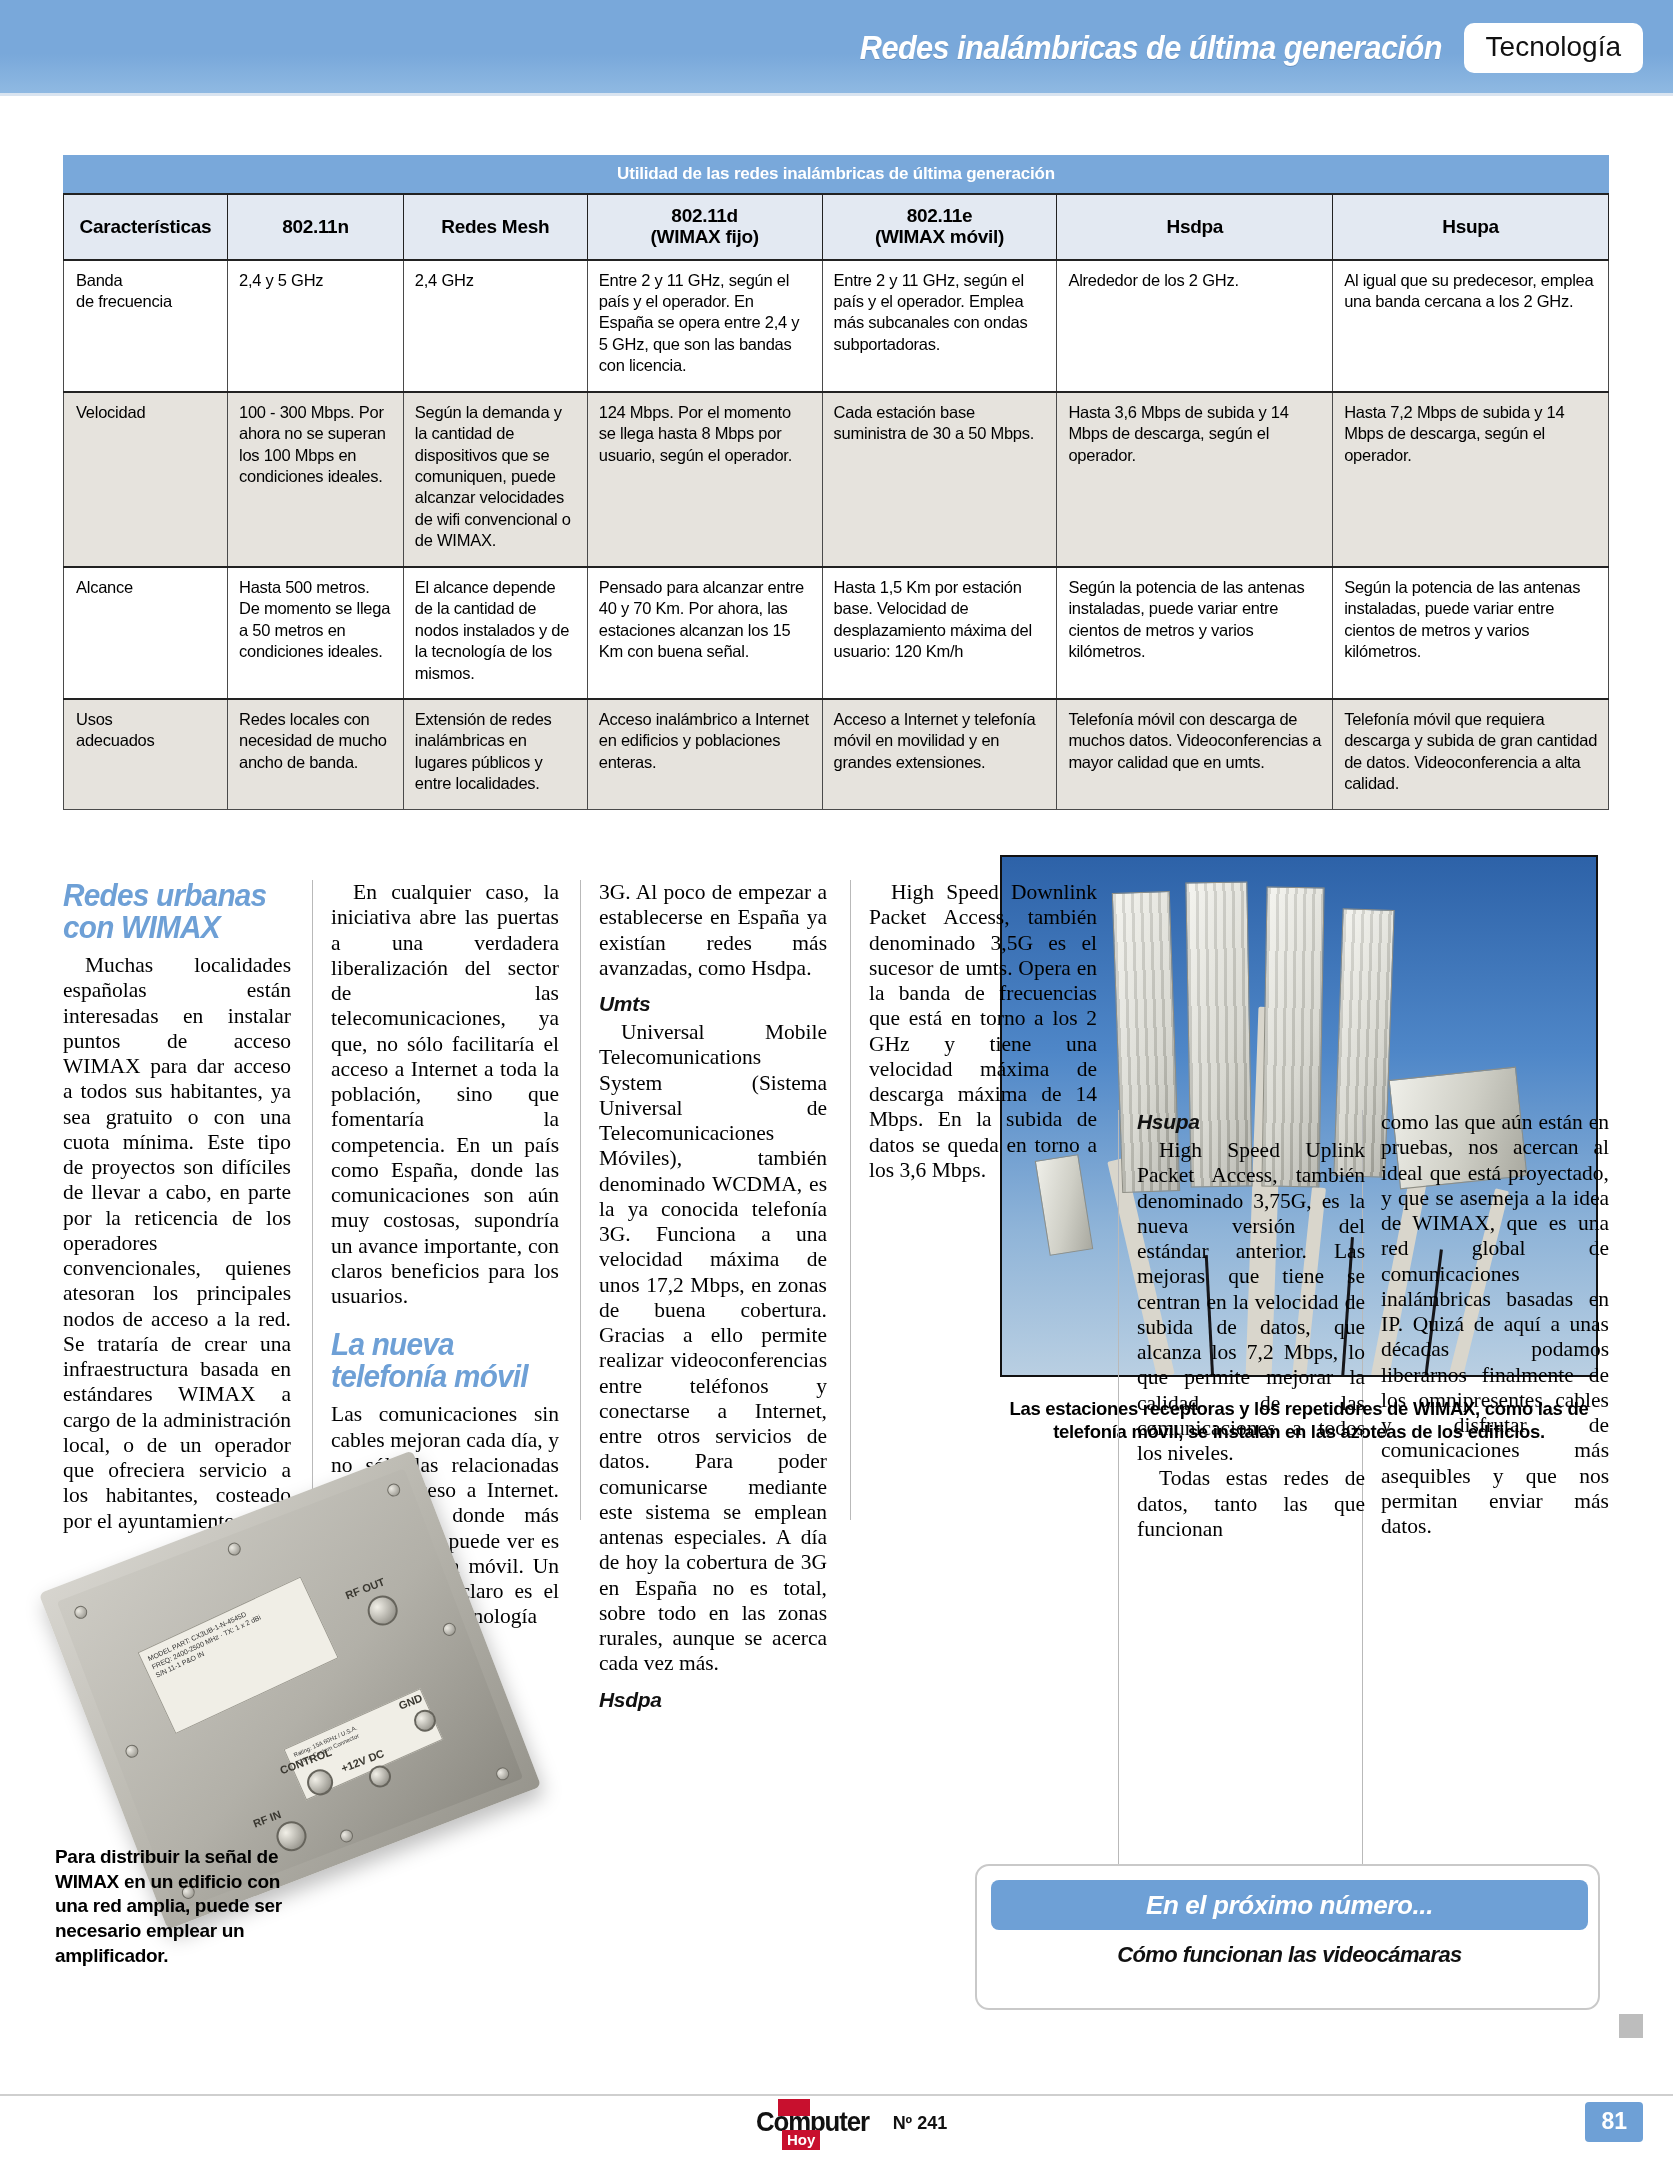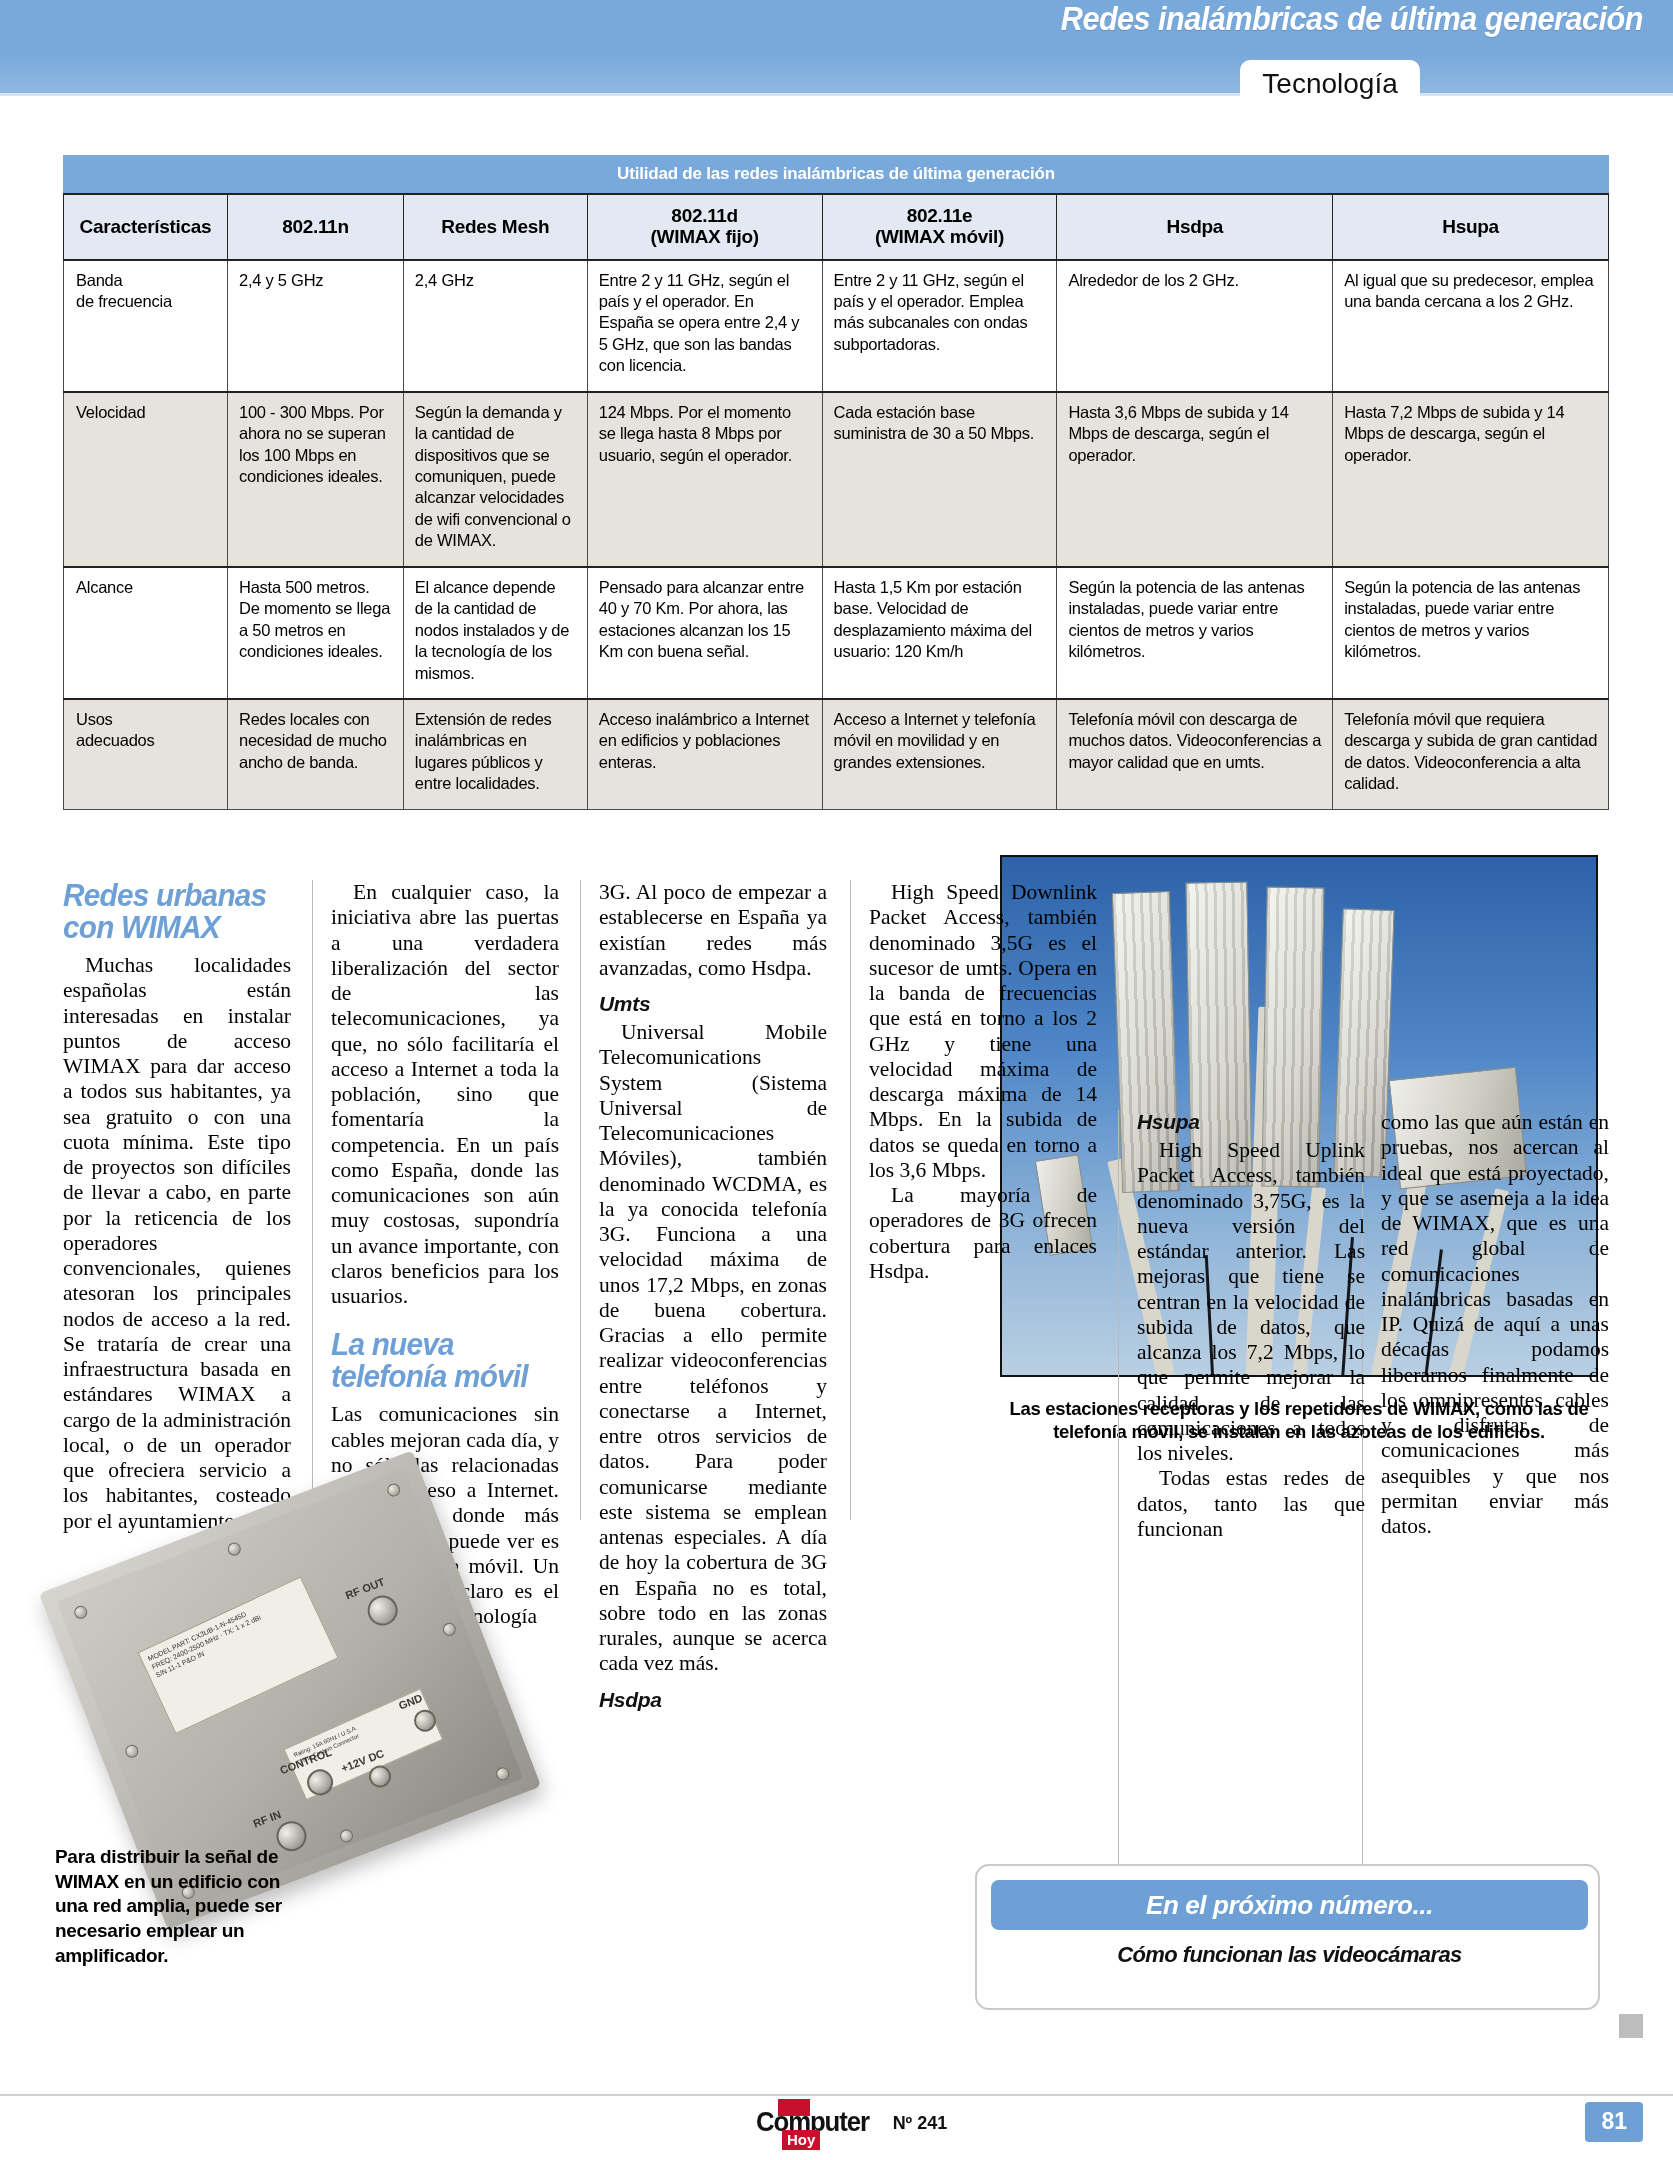--- a/index.html
+++ b/index.html
@@ -13,21 +13,21 @@
   }
 
   
   .page-header{
     position:absolute; top:0; left:0; width:1673px; height:96px;
     background:linear-gradient(to bottom,#79a8da 0%,#79a8da 58%,#8fb9e2 100%);
     border-bottom:3px solid #d9e4f0;
   }
   .header-inner{
     position:absolute; right:30px; top:0; height:96px;
-    display:flex; align-items:center; gap:22px;flex-direction:column;
+    display:flex; align-items:center; gap:22px;
   }
   .header-title{
     font-family:"Liberation Sans", sans-serif;
     font-weight:bold; font-style:italic;
     font-size:33px; color:#ffffff;
     letter-spacing:-0.6px;
     white-space:nowrap;
     transform:scaleX(0.93);
     transform-origin:right center;
     text-shadow:0 1px 0 rgba(60,100,150,.35);
@@ -394,21 +394,20 @@
 
   <div class="col col-3">
     <p class="body" style="text-indent:0;">3G. Al poco de empezar a establecerse en España ya existían redes más avanzadas, como Hsdpa.</p>
     <h3 class="hd-sub">Umts</h3>
     <p class="body first">Universal Mobile Telecomunications System (Sistema Universal de Telecomunicaciones Móviles), también denominado WCDMA, es la ya conocida telefonía 3G. Funciona a una velocidad máxima de unos 17,2 Mbps, en zonas de buena cobertura. Gracias a ello permite realizar videoconferencias entre teléfonos y conectarse a Internet, entre otros servicios de datos. Para poder comunicarse mediante este sistema se emplean antenas especiales. A día de hoy la cobertura de 3G en España no es total, sobre todo en las zonas rurales, aunque se acerca cada vez más.</p>
     <h3 class="hd-sub">Hsdpa</h3>
   </div>
 
   <div class="col col-4">
     <p class="body first">High Speed Downlink Packet Access, también denominado 3,5G es el sucesor de umts. Opera en la banda de frecuencias que está en torno a los 2 GHz y tiene una velocidad máxima de descarga máxima de 14 Mbps. En la subida de datos se queda en torno a los 3,6 Mbps.</p>
-    <p class="body">La mayoría de operadores de 3G ofrecen cobertura para enlaces Hsdpa.</p>
   </div>
 
   <div class="col col-5" style="top:230px;">
     <h3 class="hd-sub" style="margin-top:0;">Hsupa</h3>
     <p class="body first">High Speed Uplink Packet Access, también denominado 3,75G, es la nueva versión del estándar anterior. Las mejoras que tiene se centran en la velocidad de subida de datos, que alcanza los 7,2 Mbps, lo que permite mejorar la calidad de las comunicaciones a todos los niveles.</p>
     <p class="body">Todas estas redes de datos, tanto las que funcionan</p>
   </div>
 
   <div class="col col-6" style="top:230px;">
     <p class="body" style="text-indent:0;">como las que aún están en pruebas, nos acercan al ideal que está proyectado, y que se asemeja a la idea de WIMAX, que es una red global de comunicaciones inalámbricas basadas en IP. Quizá de aquí a unas décadas podamos liberarnos finalmente de los omnipresentes cables y disfrutar de comunicaciones más asequibles y que nos permitan enviar más datos.</p>

